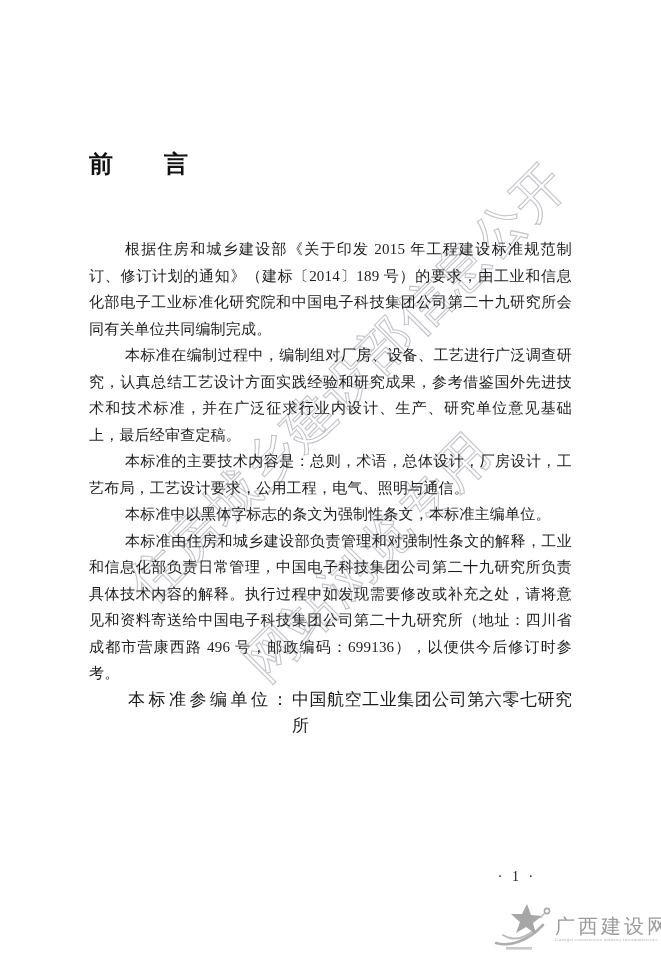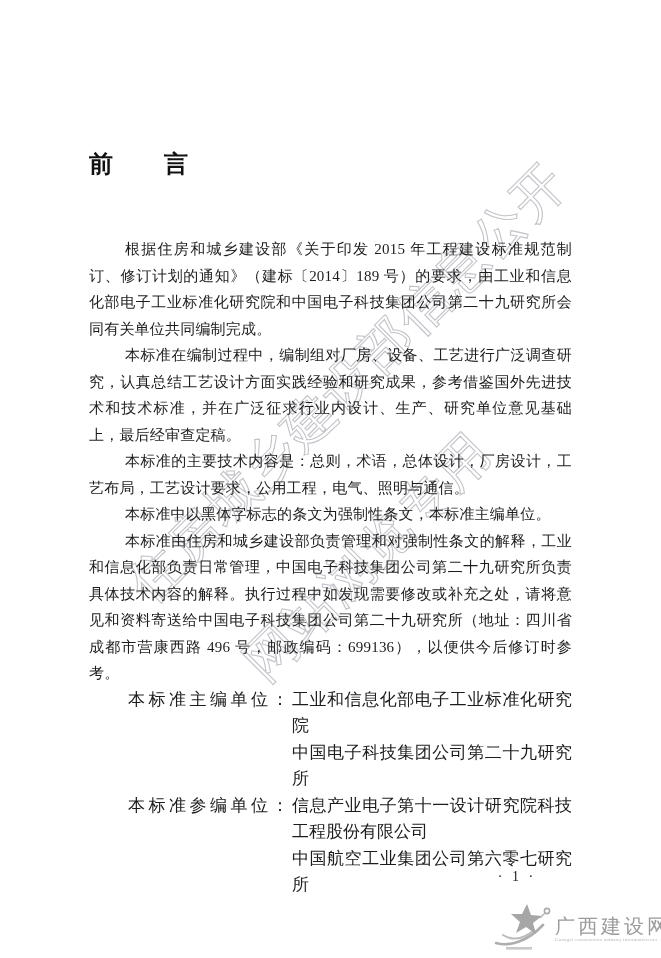--- a/index.html
+++ b/index.html
@@ -88,32 +88,24 @@
 
   <div class="content">
     <h1 class="title">前　　言</h1>
 
     <p class="para">根据住房和城乡建设部《关于印发 2015 年工程建设标准规范制订、修订计划的通知》（建标〔2014〕189 号）的要求，由工业和信息化部电子工业标准化研究院和中国电子科技集团公司第二十九研究所会同有关单位共同编制完成。</p>
     <p class="para">本标准在编制过程中，编制组对厂房、设备、工艺进行广泛调查研究，认真总结工艺设计方面实践经验和研究成果，参考借鉴国外先进技术和技术标准，并在广泛征求行业内设计、生产、研究单位意见基础上，最后经审查定稿。</p>
     <p class="para">本标准的主要技术内容是：总则，术语，总体设计，厂房设计，工艺布局，工艺设计要求，公用工程，电气、照明与通信。</p>
     <p class="para">本标准中以黑体字标志的条文为强制性条文，本标准主编单位。</p>
     <p class="para">本标准由住房和城乡建设部负责管理和对强制性条文的解释，工业和信息化部负责日常管理，中国电子科技集团公司第二十九研究所负责具体技术内容的解释。执行过程中如发现需要修改或补充之处，请将意见和资料寄送给中国电子科技集团公司第二十九研究所（地址：四川省成都市营康西路 496 号，邮政编码：699136），以便供今后修订时参考。</p>
 
-    <div class="ed-row">
-      <span class="ed-label">本标准主编单位：</span>
-      <div class="ed-units">
-        <div>工业和信息化部电子工业标准化研究院</div>
-        <div>中国电子科技集团公司第二十九研究所</div>
-      </div>
-    </div>
 
     <div class="ed-row">
       <span class="ed-label">本标准参编单位：</span>
       <div class="ed-units">
-        <div>信息产业电子第十一设计研究院科技工程股份有限公司</div>
         <div>中国航空工业集团公司第六零七研究所</div>
 
       </div>
     </div>
   </div>
 
   <div class="page-number">· 1 ·</div>
 
   <div class="logo">
     <svg width="58" height="52" viewBox="0 0 58 52" aria-hidden="true">

